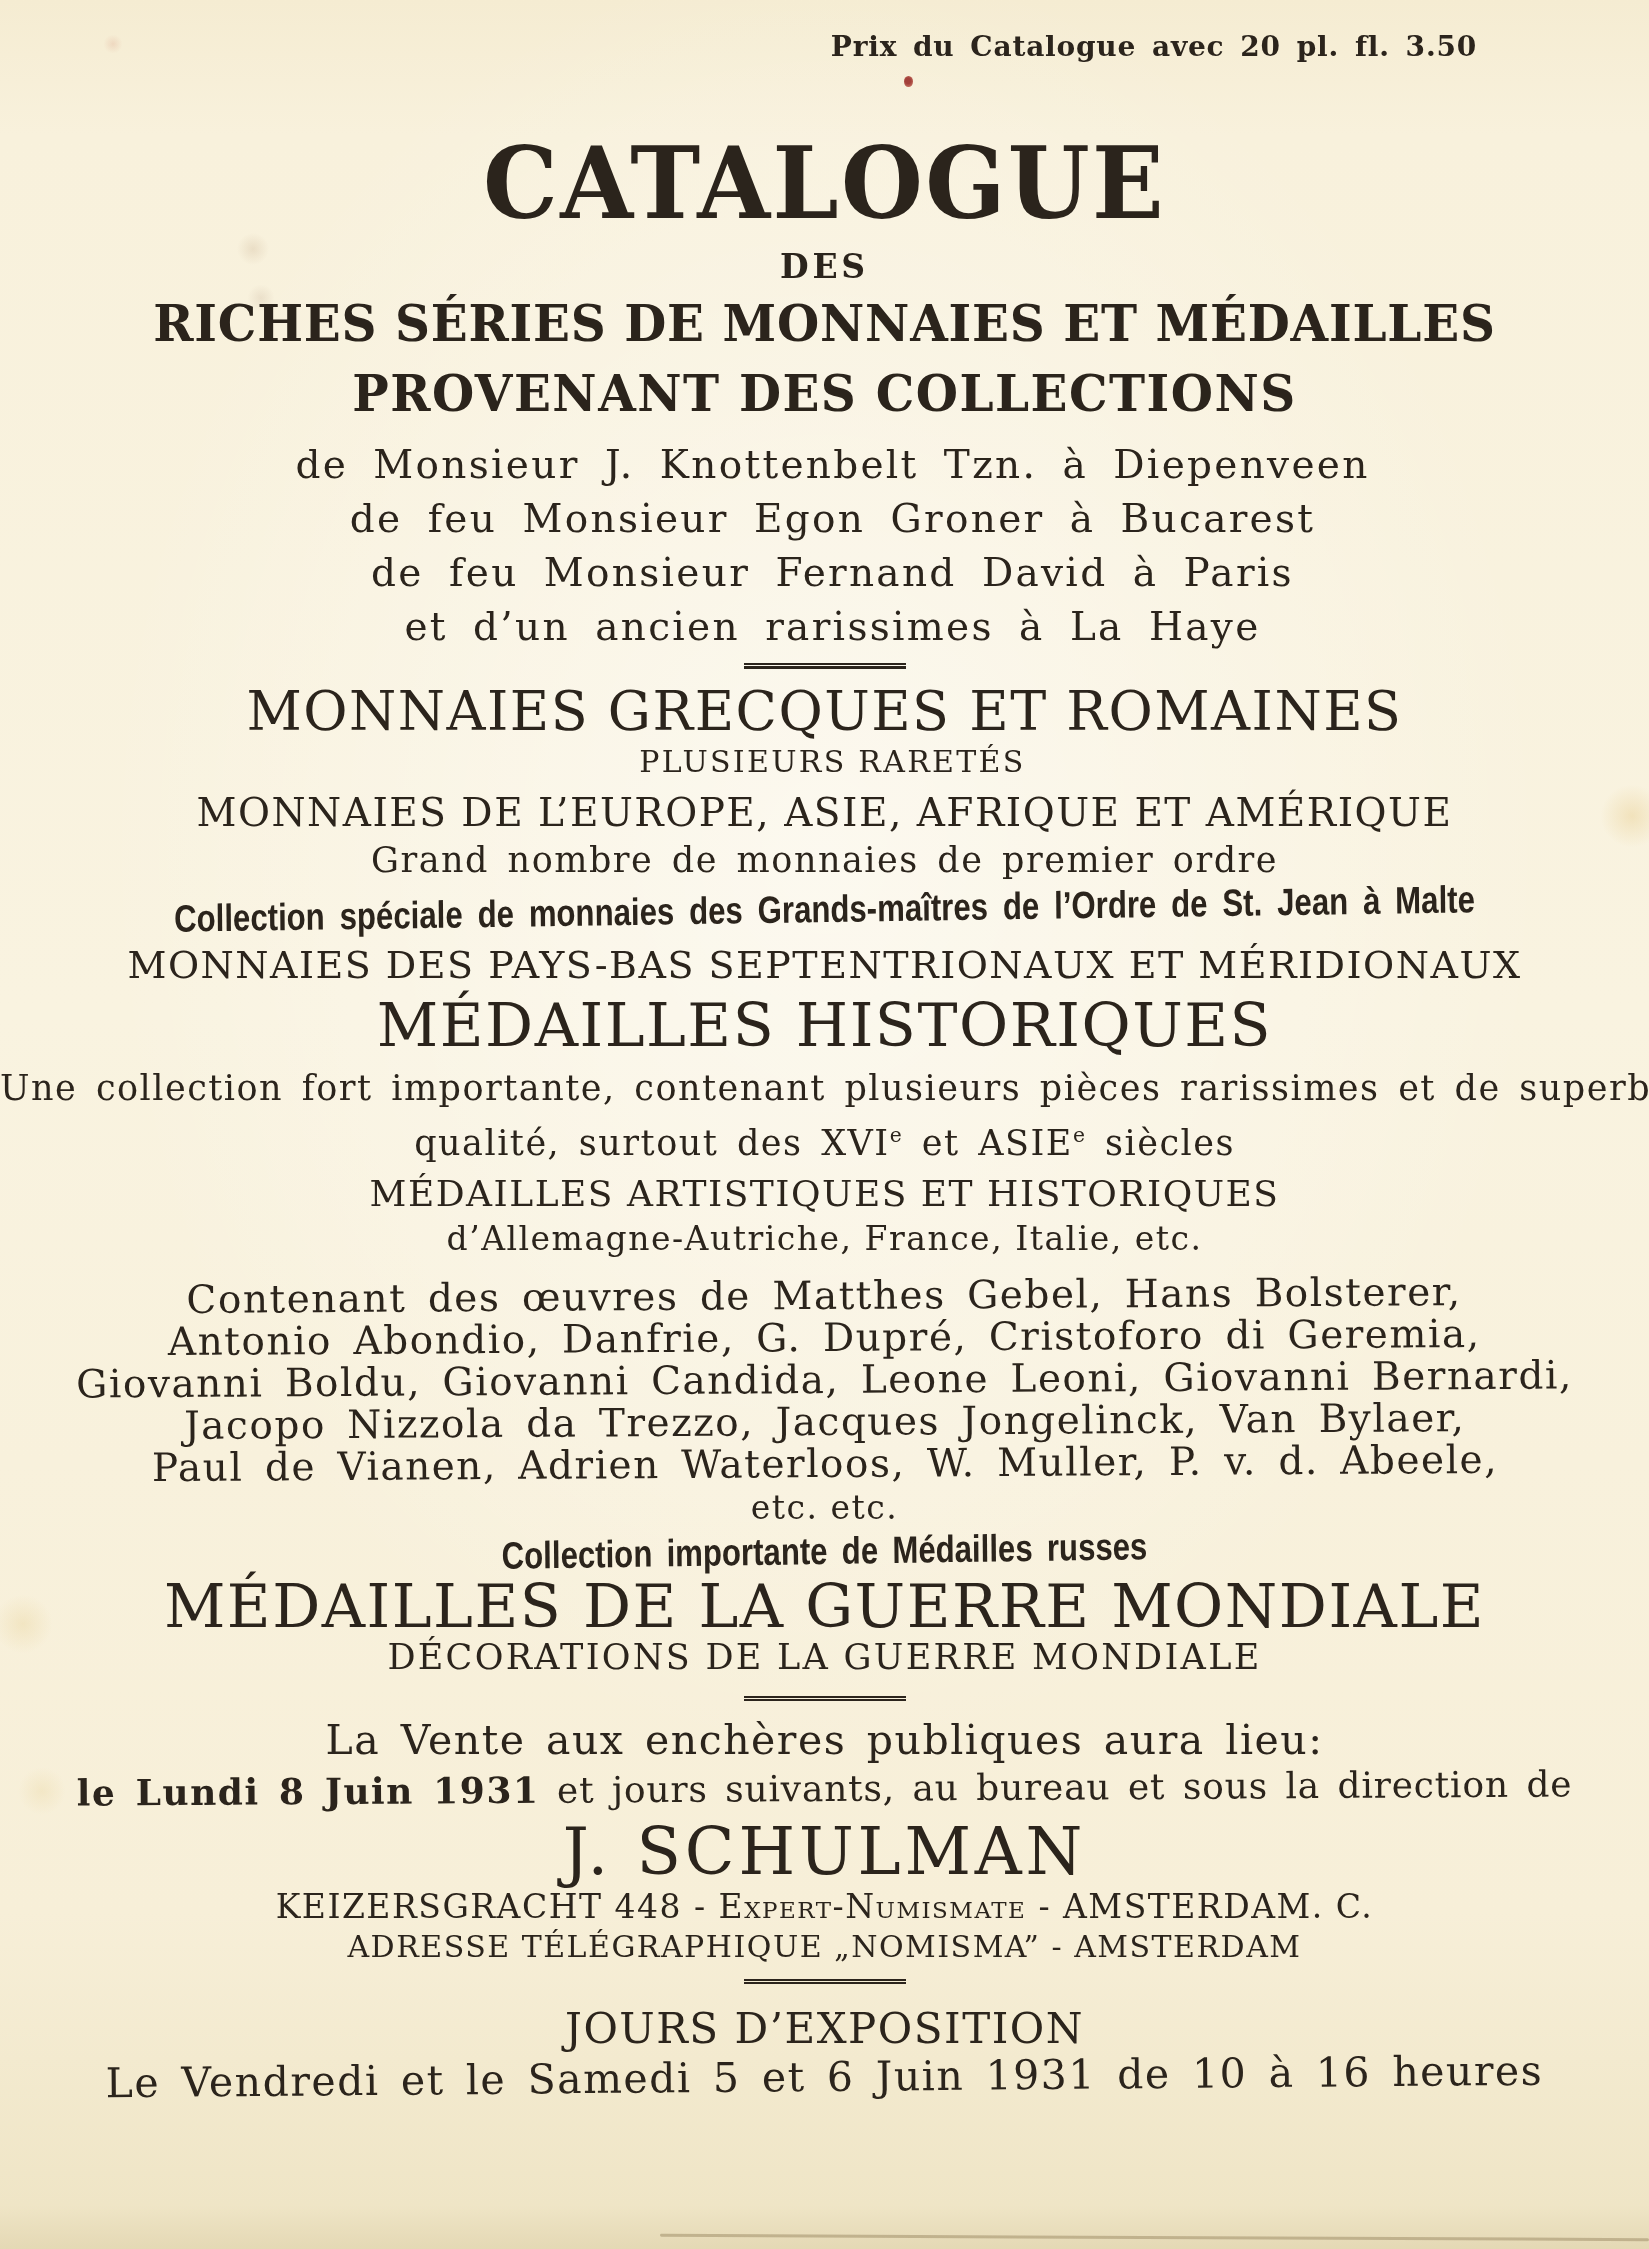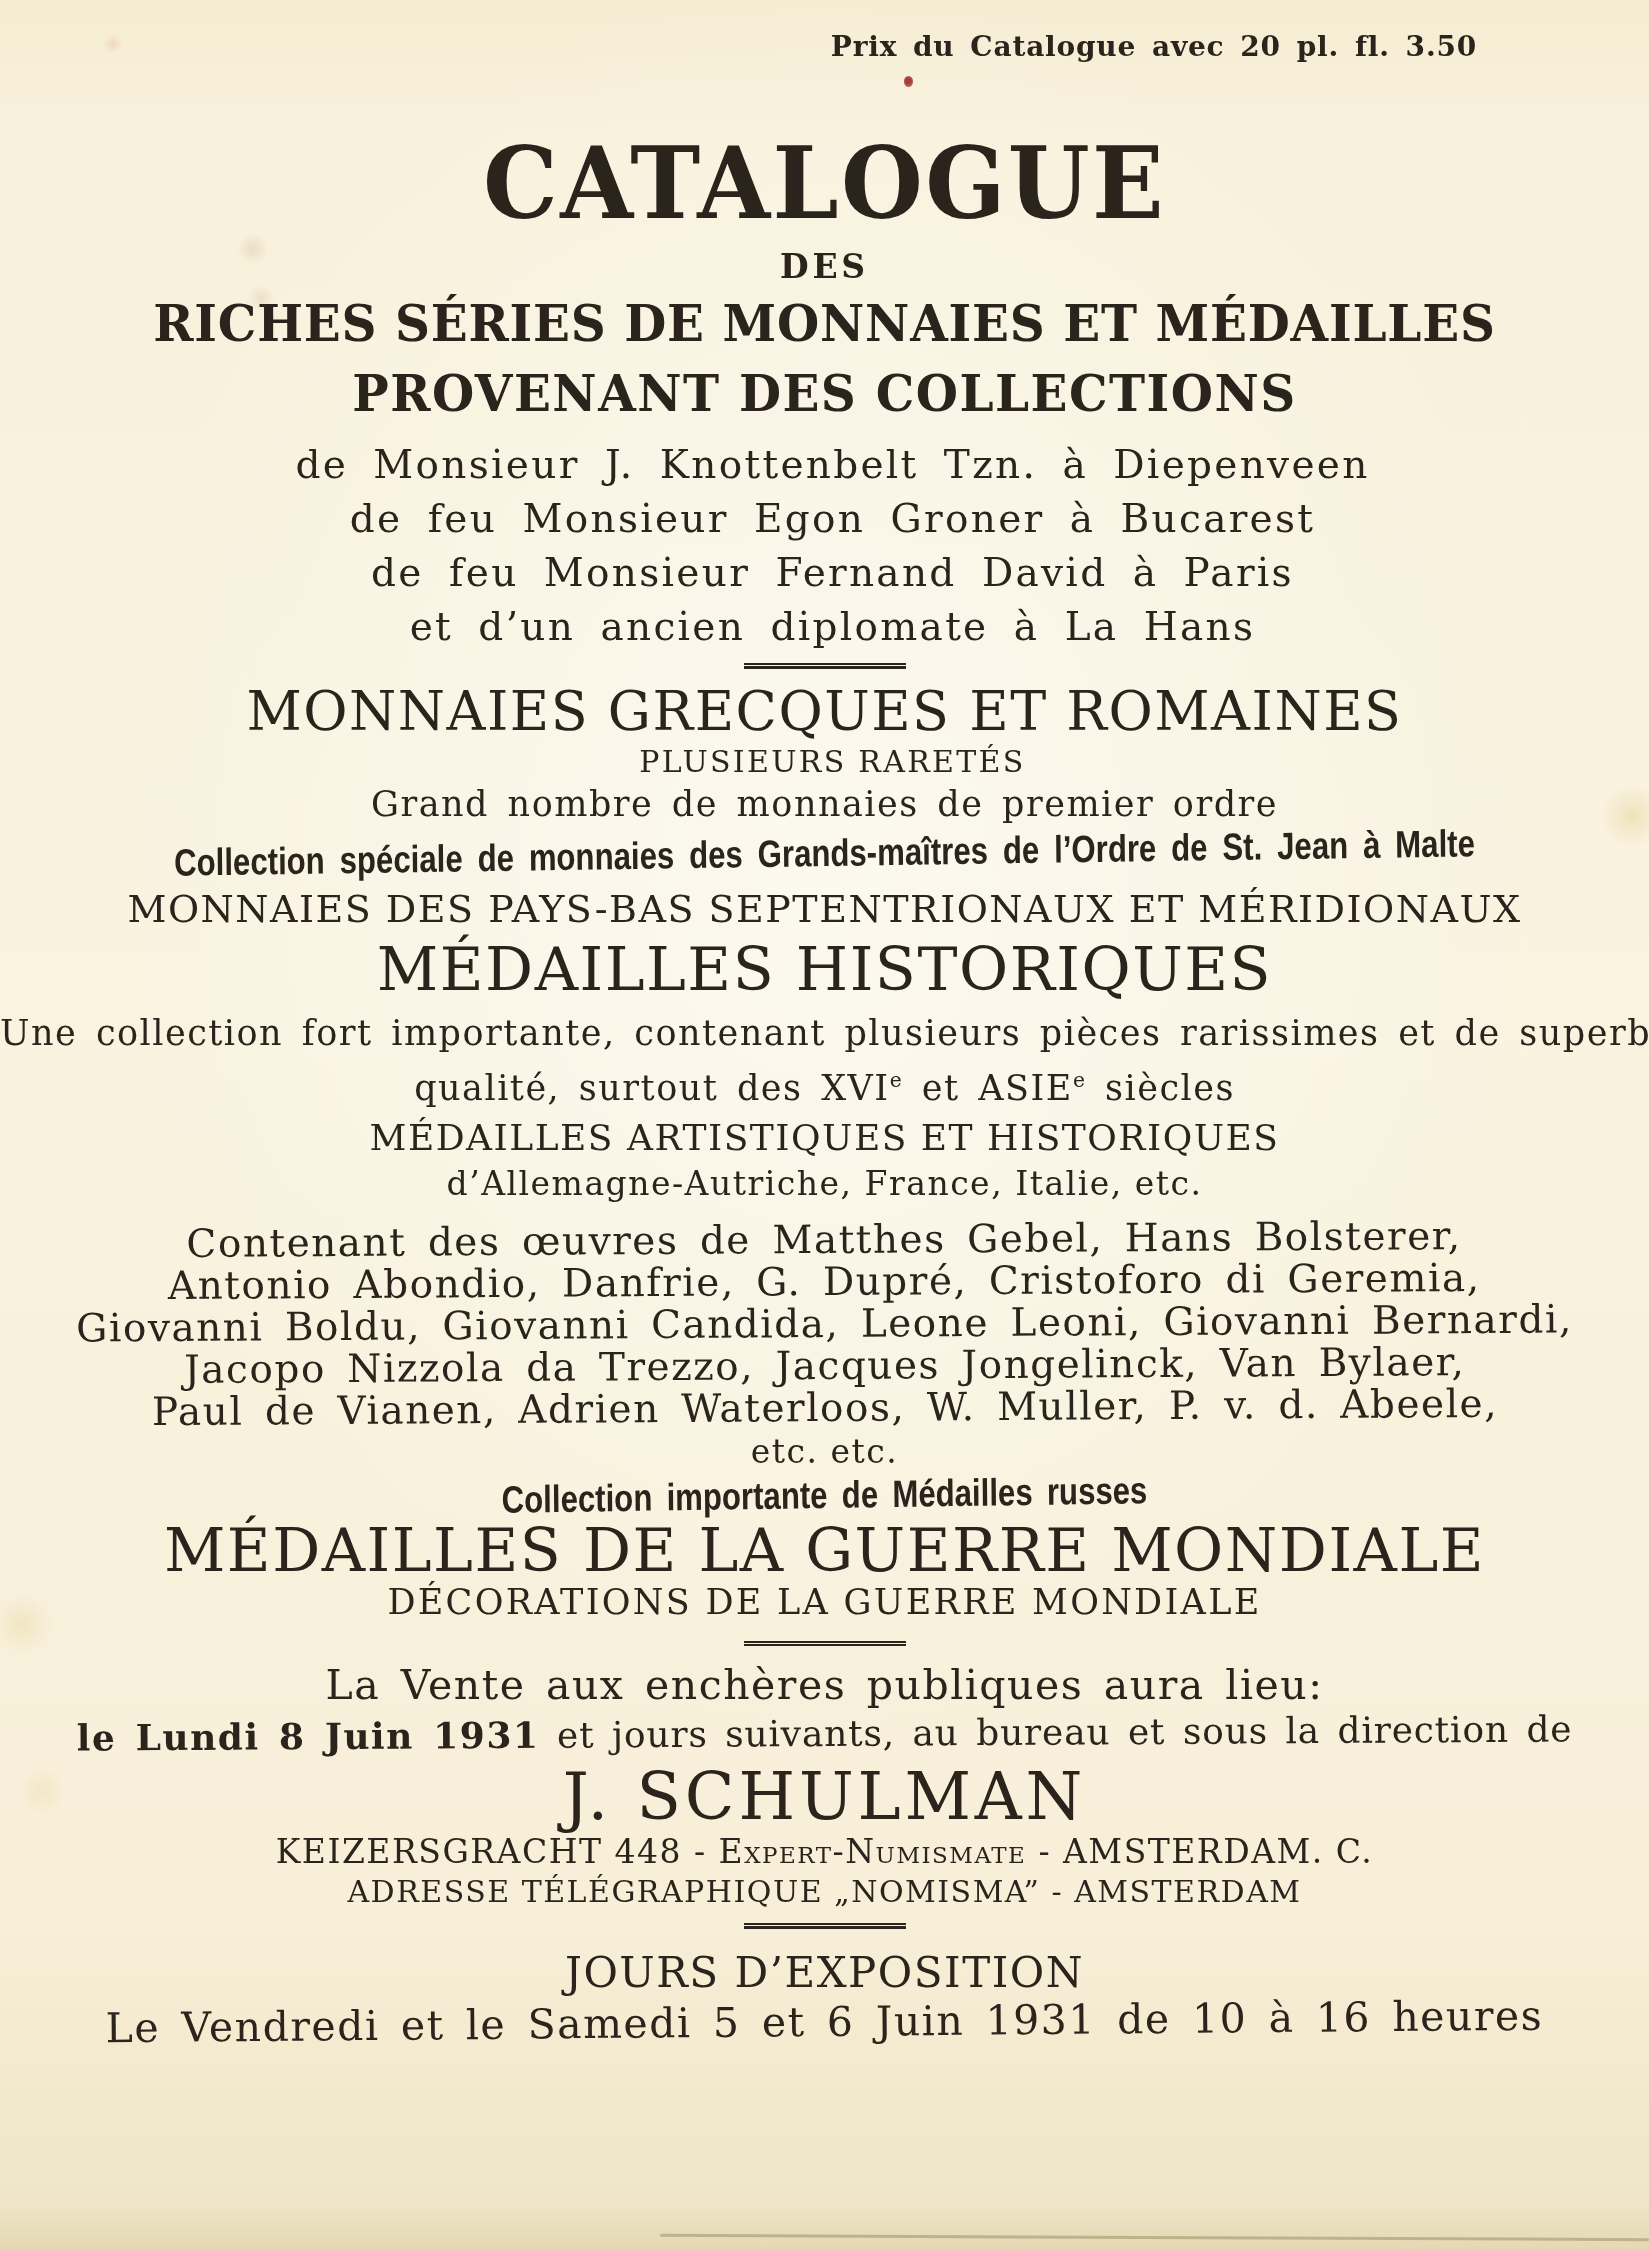--- a/index.html
+++ b/index.html
@@ -87,27 +87,28 @@
 
   <div class="title line">CATALOGUE</div>
   <div class="des line">DES</div>
   <div class="riches line">RICHES SÉRIES DE MONNAIES ET MÉDAILLES</div>
   <div class="provenant line">PROVENANT DES COLLECTIONS</div>
 
   <div class="prov">
     <div class="line">de Monsieur J. Knottenbelt Tzn. à Diepenveen</div>
     <div class="line">de feu Monsieur Egon Groner à Bucarest</div>
     <div class="line">de feu Monsieur Fernand David à Paris</div>
-    <div class="line">et d’un ancien diplomate à La Hans</div>
+    <div class="line">et d’un ancien rarissimes à La Haye</div>
   </div>
 
   <div class="rule rule1"></div>
 
   <div class="grecques line">MONNAIES GRECQUES ET ROMAINES</div>
   <div class="raretes line">PLUSIEURS RARETÉS</div>
+  <div class="europe line">MONNAIES DE L’EUROPE, ASIE, AFRIQUE ET AMÉRIQUE</div>
   <div class="grand line">Grand nombre de monnaies de premier ordre</div>
   <div class="malta line condensed">Collection spéciale de monnaies des Grands-maîtres de l’Ordre de St. Jean à Malte</div>
   <div class="paysbas line">MONNAIES DES PAYS-BAS SEPTENTRIONAUX ET MÉRIDIONAUX</div>
   <div class="hist line">MÉDAILLES HISTORIQUES</div>
 
   <div class="desc">
     <div class="line">Une collection fort importante, contenant plusieurs pièces rarissimes et de superbe</div>
     <div class="line"><span>qualité, surtout des XVI</span><sup>e</sup><span> et ASIE</span><sup>e</sup><span> siècles</span></div>
   </div>
 

